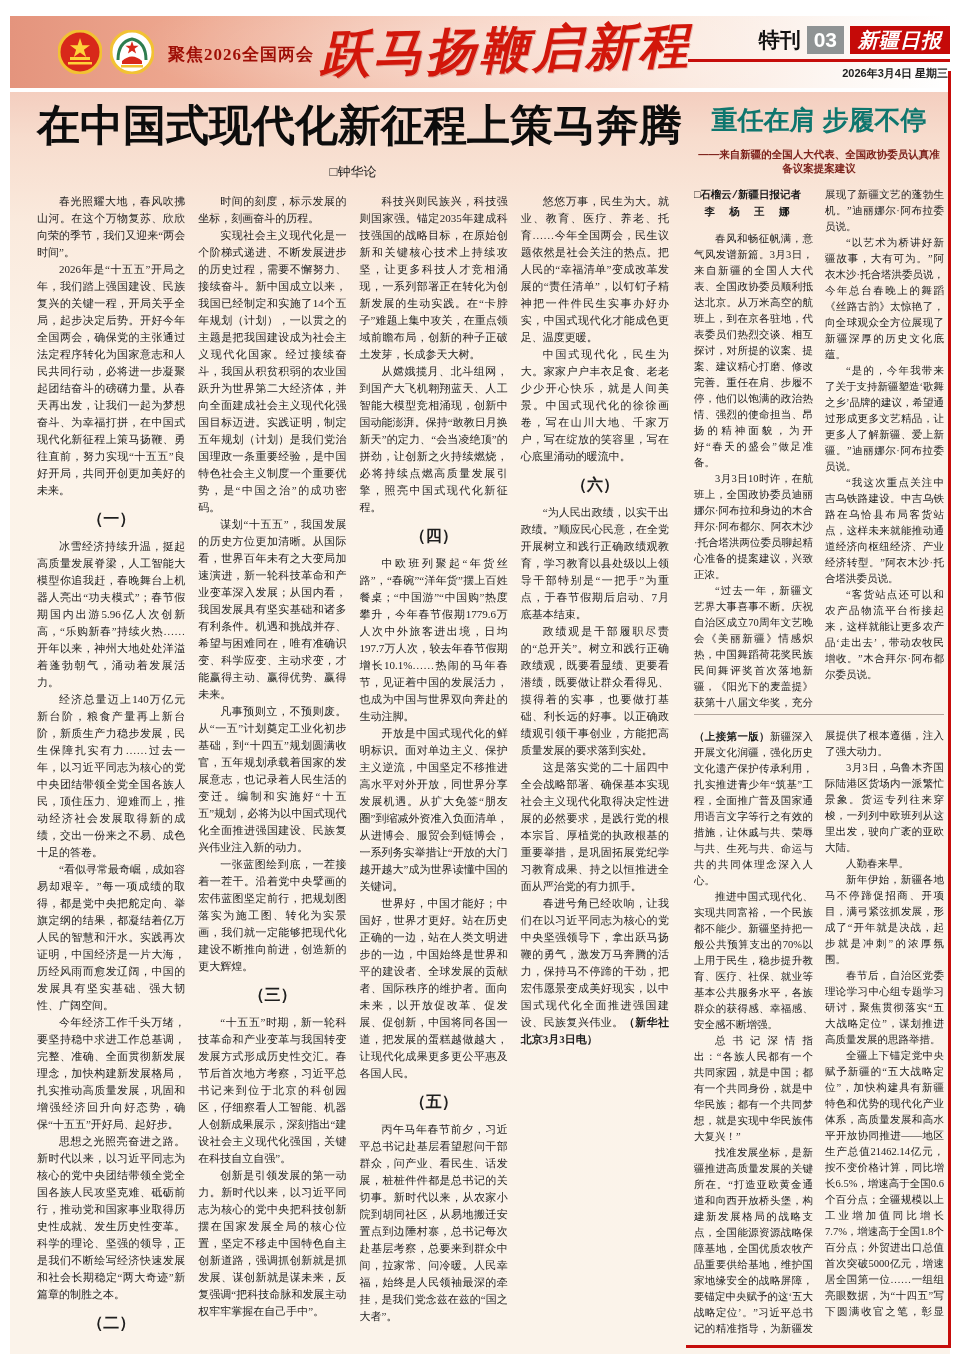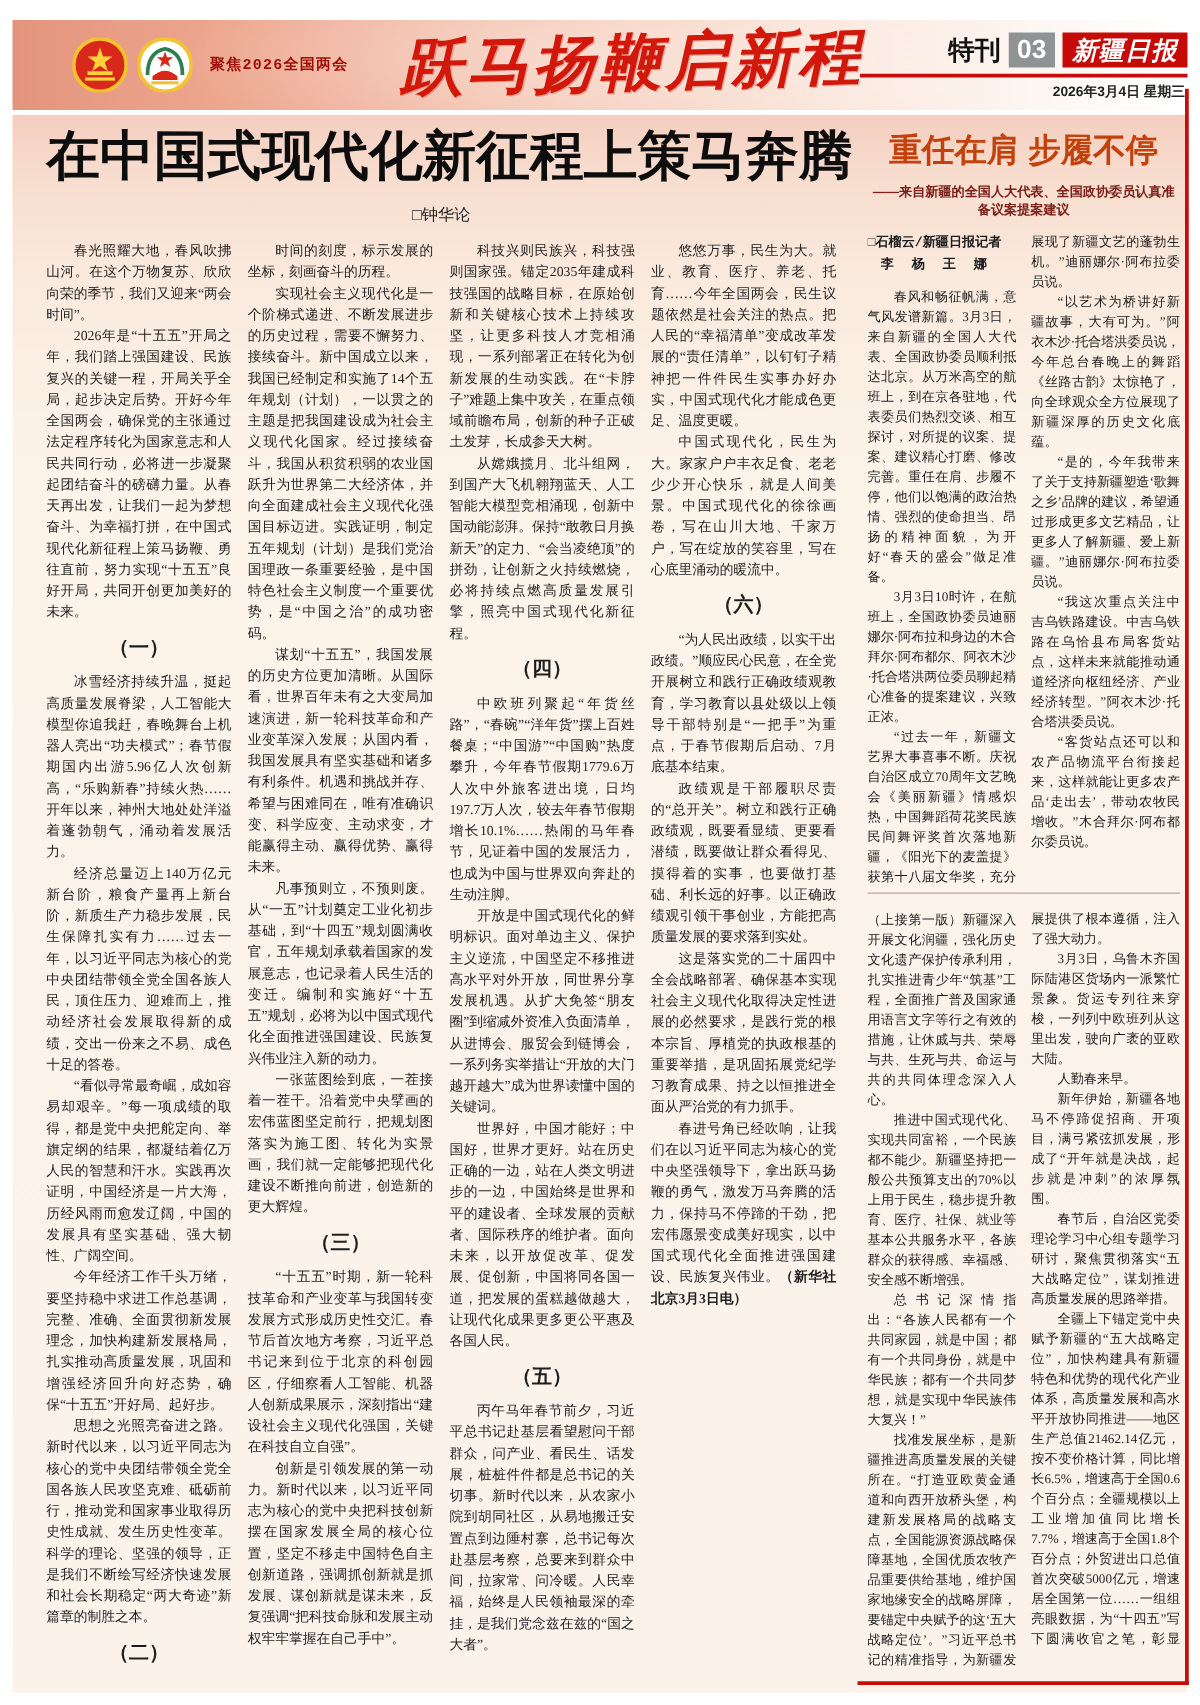--- a/index.html
+++ b/index.html
@@ -9,22 +9,22 @@
   
   #banner{position:absolute;left:10px;top:16px;width:940px;height:72px;
     background:linear-gradient(to right,#e4947d 0%,#eda causes 0%,#eda78f 18%,#f3c0ac 38%,#f7d3c3 55%,#fbe9df 72%,#fdf7f3 88%,#ffffff 100%);
     background:linear-gradient(to right,#e4947d 0%,#eda78f 18%,#f3c0ac 38%,#f7d3c3 55%,#fbe9df 72%,#fdf7f3 88%,#ffffff 100%);
     overflow:hidden;}
   #banner .swirl{position:absolute;left:120px;top:-40px;width:700px;height:140px;border-radius:50%;
     background:radial-gradient(ellipse at center,rgba(255,255,255,.35) 0%,rgba(255,255,255,0) 70%);}
   .emblem{position:absolute;top:14px;width:44px;height:44px;}
   #emblem-nat{left:48px;}
   #emblem-cppcc{left:100px;}
-  #banner-tag{position:absolute;left:158px;top:27px;font-family:Liberation Mono, monospace;
-    font-weight:bold;font-size:12px;color:#9e0e06;letter-spacing:1px;}
+  #banner-tag{position:absolute;left:158px;top:27px;font-family:Liberation Serif, serif;
+    font-weight:bold;font-size:17px;color:#9e0e06;letter-spacing:1px;}
   #banner-callig{position:absolute;left:310px;top:1px;width:360px;text-align:center;
     font-family:"DejaVu Serif",serif;font-style:italic;font-weight:bold;font-size:50px;
     color:#d2170b;letter-spacing:3px;transform:rotate(-1.5deg);white-space:nowrap;
     text-shadow:1px 1px 0 rgba(160,10,5,.25);}
 
   
   #masthead{position:absolute;left:688px;top:26px;width:262px;}
   #masthead-row{display:flex;justify-content:flex-end;align-items:center;gap:6px;}
   #edition-label{font-family:"Liberation Sans",sans-serif;font-weight:bold;font-size:21px;color:#111;}
   #page-number{background:#8f9394;color:#fff;font-family:"Liberation Sans",sans-serif;
@@ -52,38 +52,38 @@
     column-count:4;column-gap:13px;column-fill:auto;
     font-size:11px;line-height:17px;text-align:justify;color:#1e1e1e;}
   #main-flow p{margin:0;text-indent:2em;}
   #main-flow .sec-marker{font-weight:bold;font-size:16px;text-align:center;text-indent:0;
     margin:11px 0;font-family:"Liberation Serif",serif;}
   #main-flow b.endnote{font-weight:bold;}
 
   
   #side-article{position:absolute;left:694px;top:103px;width:250px;}
   #side-headline{font-family:"Liberation Sans",sans-serif;font-weight:900;font-size:26px;
-    color:#c2410c;text-align:center;white-space:nowrap;}
+    color:#0f766e;text-align:center;white-space:nowrap;}
   #side-subtitle{margin-top:9px;font-family:"Liberation Sans",sans-serif;font-weight:bold;
     font-size:10.5px;color:#7c211a;text-align:center;line-height:1.35;}
   #side-flow{margin-top:12px;height:524px;overflow:hidden;column-count:2;column-gap:12px;
     column-fill:auto;font-size:10.5px;line-height:16px;text-align:justify;}
   #side-flow p{margin:0;text-indent:2em;}
   #side-flow .byline-block{font-family:Liberation Mono, monospace;font-weight:bold;
     font-size:10.5px;margin-bottom:10px;line-height:1.6;}
   #side-flow .byline-block .names{padding-left:1em;letter-spacing:4px;}
 
   #section-divider{position:absolute;left:694px;top:714px;width:250px;height:1px;background:#b3a69d;}
 
   
   #cont-article{position:absolute;left:694px;top:728px;width:250px;height:612px;overflow:hidden;}
   #cont-flow{column-count:2;column-gap:12px;column-fill:auto;height:612px;
     font-size:10.5px;line-height:16px;text-align:justify;}
   #cont-flow p{margin:0;text-indent:2em;}
-  #cont-flow .lead{font-weight:normal;font-family:"Liberation Sans",sans-serif;}
+  #cont-flow .lead{font-weight:bold;font-family:"Liberation Sans",sans-serif;}
   #cont-flow .crosshead{break-inside:avoid;text-align:center;text-indent:0;margin:14px 0 12px;}
   #cont-flow .crosshead .ch1{font-family:"DejaVu Serif",serif;font-style:italic;font-weight:bold;
     font-size:14px;color:#111;letter-spacing:4px;}
   #cont-flow .crosshead .ch2{font-family:"Liberation Sans",sans-serif;font-weight:900;
     font-size:14.5px;color:#0d0d0d;margin-top:4px;letter-spacing:1px;}
 </style>
 </head>
 <body>
 
 <div id="page">

